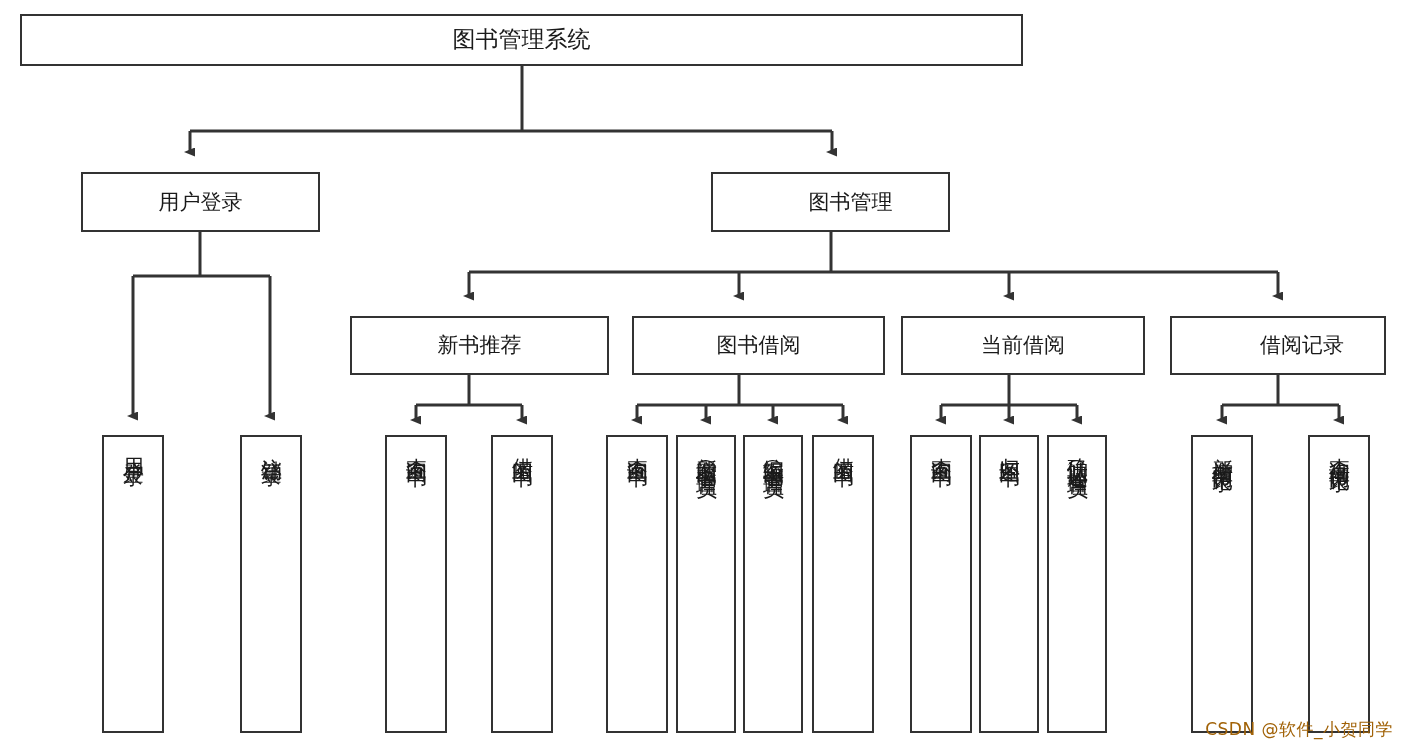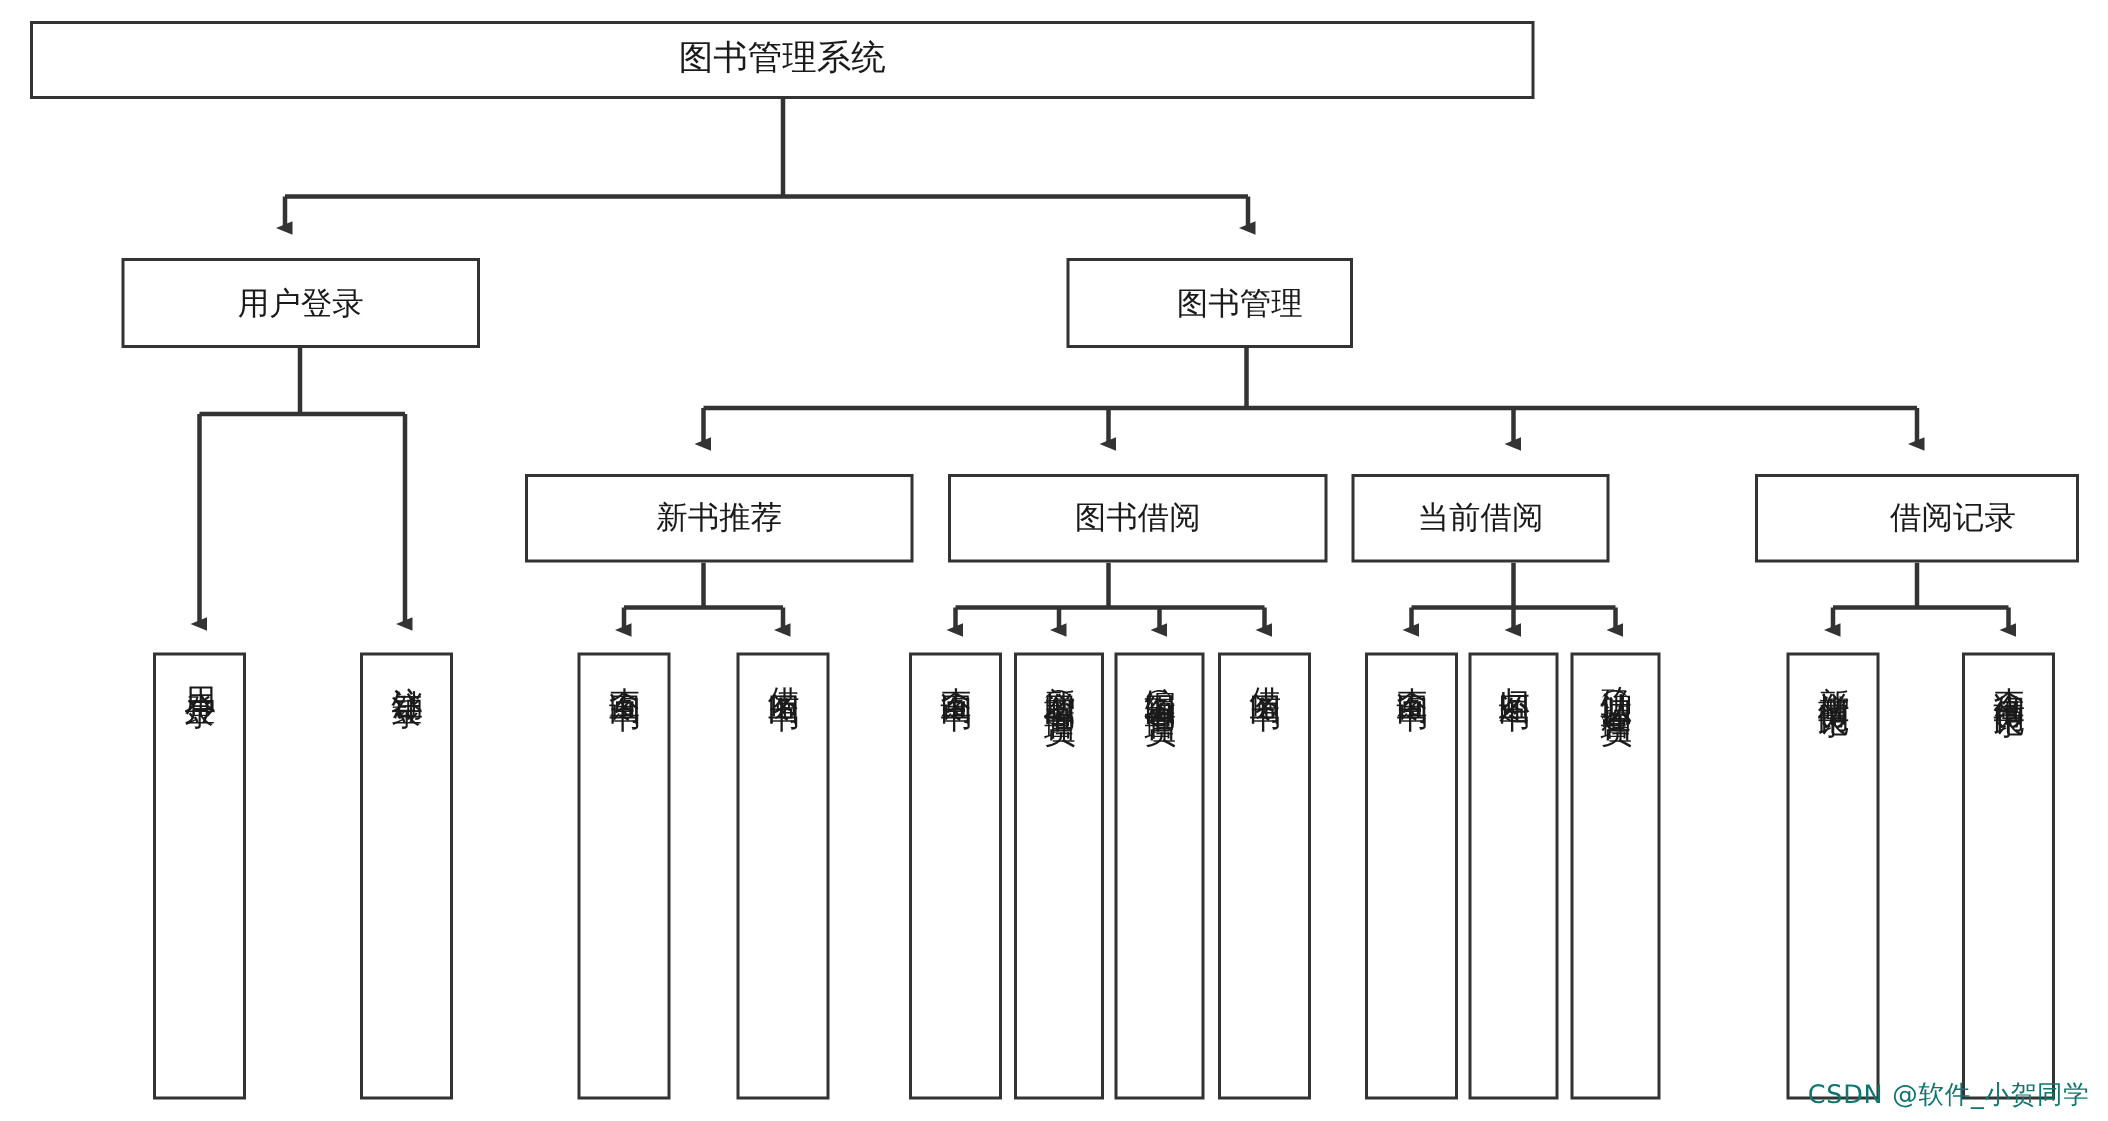--- a/index.html
+++ b/index.html
@@ -58,21 +58,21 @@
     line-height: 1;
   }
   .node.root .node-label {
     font-size: 23px;
   }
   #watermark {
     position: absolute;
     right: 12px;
     bottom: 6px;
     font-size: 17px;
-    color: #0f766e;
+    color: #a16207;
     letter-spacing: 0.5px;
     z-index: 5;
     user-select: none;
   }
 </style>
 </head>
 <body>
 
 <div id="diagram-root">
 
@@ -126,31 +126,31 @@
     </g>
   </svg>
 
   <div class="node horizontal root" style="left:20px; top:14px; width:1003px; height:52px;">
     <span class="node-label">图书管理系统</span>
   </div>
 
   <div class="node horizontal" style="left:81px; top:172px; width:239px; height:60px;">
     <span class="node-label">用户登录</span>
   </div>
-  <div class="node horizontal" style="left:711px; top:172px; width:191px; height:60px;padding-left:40px;">
+  <div class="node horizontal" style="left:711px; top:172px; width:239px; height:60px;padding-left:40px;">
     <span class="node-label">图书管理</span>
   </div>
 
   <div class="node horizontal" style="left:350px; top:316px; width:259px; height:59px;">
     <span class="node-label">新书推荐</span>
   </div>
   <div class="node horizontal" style="left:632px; top:316px; width:253px; height:59px;">
     <span class="node-label">图书借阅</span>
   </div>
-  <div class="node horizontal" style="left:901px; top:316px; width:172px; height:59px;">
+  <div class="node horizontal" style="left:901px; top:316px; width:244px; height:59px;">
     <span class="node-label">当前借阅</span>
   </div>
   <div class="node horizontal" style="left:1170px; top:316px; width:216px; height:59px;padding-left:48px;">
     <span class="node-label">借阅记录</span>
   </div>
 
   <div class="node vertical" style="left:102px; top:435px; width:62px; height:298px;">
     <span class="node-label">用户登录</span>
   </div>
   <div class="node vertical" style="left:240px; top:435px; width:62px; height:298px;">

